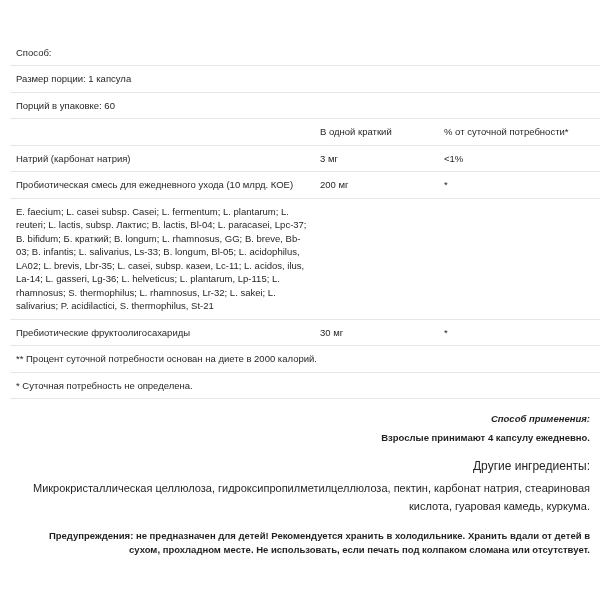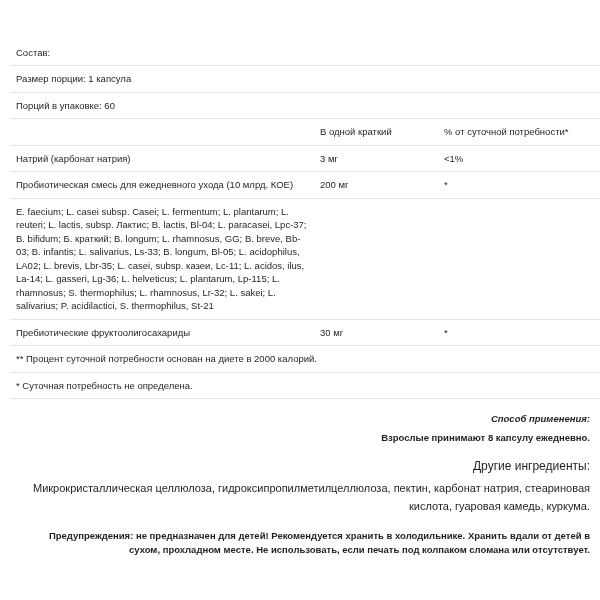--- a/index.html
+++ b/index.html
@@ -107,21 +107,21 @@
   }
 </style>
 </head>
 <body>
 
 <div class="page">
 
   <table class="facts">
     <tbody>
       <tr class="row-plain">
-        <td class="col-name">Состав:</td>
+        <td class="col-name">Способ:</td>
         <td class="col-amount"></td>
         <td class="col-dv"></td>
       </tr>
       <tr class="serving-line">
         <td class="col-name">Размер порции: 1 капсула</td>
         <td class="col-amount"></td>
         <td class="col-dv"></td>
       </tr>
       <tr class="serving-line">
         <td class="col-name">Порций в упаковке: 60</td>
@@ -162,21 +162,21 @@
         <td colspan="3">** Процент суточной потребности основан на диете в 2000 калорий.</td>
       </tr>
       <tr class="footnote2">
         <td colspan="3">* Суточная потребность не определена.</td>
       </tr>
     </tbody>
   </table>
 
   <div class="below">
     <p class="sec-title">Способ применения:</p>
-    <p class="sec-body">Взрослые принимают 8 капсулу ежедневно.</p>
+    <p class="sec-body">Взрослые принимают 4 капсулу ежедневно.</p>
 
     <p class="sec-title2">Другие ингредиенты:</p>
     <p class="ingredients">Микрокристаллическая целлюлоза, гидроксипропилметилцеллюлоза, пектин, карбонат натрия, стеариновая кислота, гуаровая камедь, куркума.</p>
 
     <p class="warning">Предупреждения: не предназначен для детей! Рекомендуется хранить в холодильнике. Хранить вдали от детей в сухом, прохладном месте. Не использовать, если печать под колпаком сломана или отсутствует.</p>
   </div>
 
 </div>
 
 </body></html>

